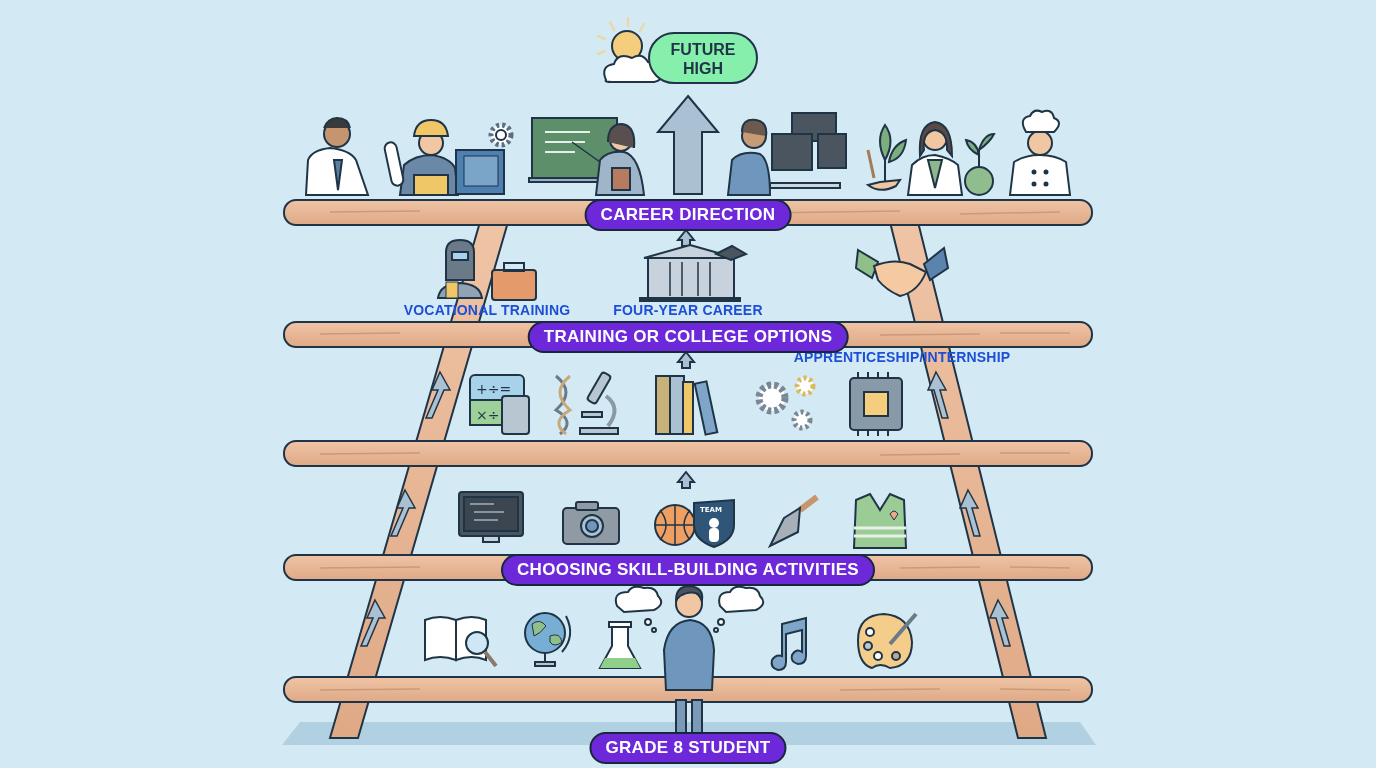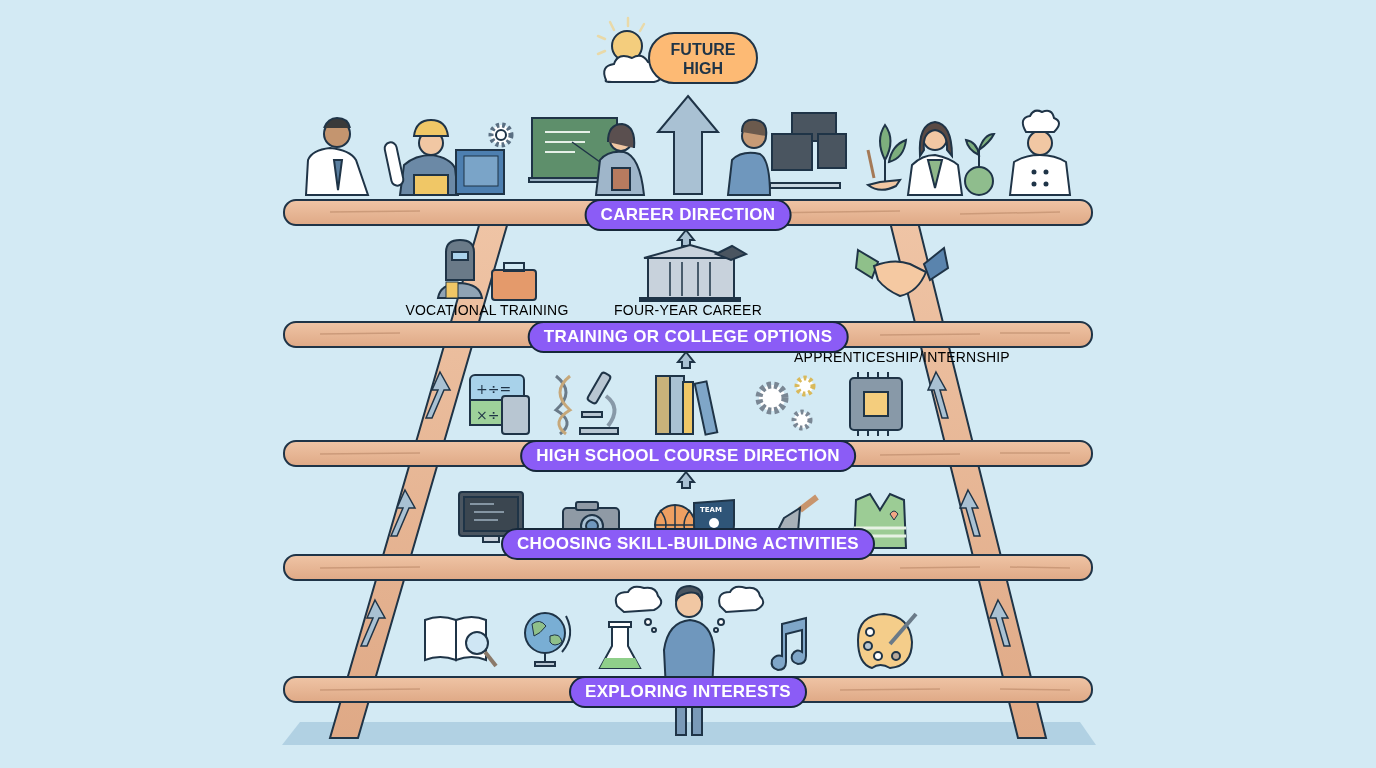--- a/index.html
+++ b/index.html
@@ -2,32 +2,32 @@
 <html><head>
 <meta charset="utf-8">
 <style>
   * { box-sizing: border-box; margin: 0; padding: 0; }
   html, body { width: 1376px; height: 768px; overflow: hidden; }
   body { background: #d3eaf4; font-family: "Liberation Sans", sans-serif; position: relative; }
   .stage { position: absolute; left: 0; top: 0; width: 1376px; height: 768px; }
   svg.bg { position: absolute; left: 0; top: 0; }
   .label {
     position: absolute; transform: translateX(-50%);
-    background: #8b5cf6; color: #ffffff; border: 2px solid #16283a;
+    background: #6d28d9; color: #ffffff; border: 2px solid #16283a;
     border-radius: 16px; font-weight: 700; font-size: 17px;
     padding: 4px 14px; white-space: nowrap; letter-spacing: 0.3px; line-height: 20px;
   }
   .sub-label {
     position: absolute; transform: translateX(-50%);
-    color: #000000; font-weight: 400; font-size: 14px; white-space: nowrap;
+    color: #1d4ed8; font-weight: 700; font-size: 14px; white-space: nowrap;
     letter-spacing: 0.2px;
   }
   .goal-bubble {
     position: absolute; left: 648px; top: 32px; width: 110px; height: 52px;
-    border: 2px solid #1f3447; border-radius: 26px; background: #fdba74;
+    border: 2px solid #1f3447; border-radius: 26px; background: #86efac;
     color: #1f3447; font-weight: 700; font-size: 16px; text-align: center;
     line-height: 19px; padding-top: 6px;
   }
 </style>
 </head>
 <body>
 
 <div class="stage">
   <svg class="bg" width="1376" height="768" viewBox="0 0 1376 768">
     <defs>
@@ -310,17 +310,16 @@
     <div>HIGH</div>
   </div>
 
   <div class="label" style="left:688px; top:199px;">CAREER DIRECTION</div>
 
   <div class="sub-label" style="left:487px; top:302px;">VOCATIONAL TRAINING</div>
   <div class="sub-label" style="left:688px; top:302px;">FOUR-YEAR CAREER</div>
   <div class="sub-label" style="left:902px; top:302px;margin-top:47px;">APPRENTICESHIP/INTERNSHIP</div>
 
   <div class="label" style="left:688px; top:321px;">TRAINING OR COLLEGE OPTIONS</div>
-  <div class="label" style="left:688px; top:440px;">HIGH SCHOOL COURSE DIRECTION</div>
-  <div class="label" style="left:688px; top:528px;">CHOOSING SKILL-BUILDING ACTIVITIES</div>
-  <div class="label" style="left:688px; top:676px;">EXPLORING INTERESTS</div>
-
+  <div class="label" style="left:688px; top:554px;">CHOOSING SKILL-BUILDING ACTIVITIES</div>
+
+  <div class="label" style="left:688px; top:732px;">GRADE 8 STUDENT</div>
 </div>
 
 </body></html>

